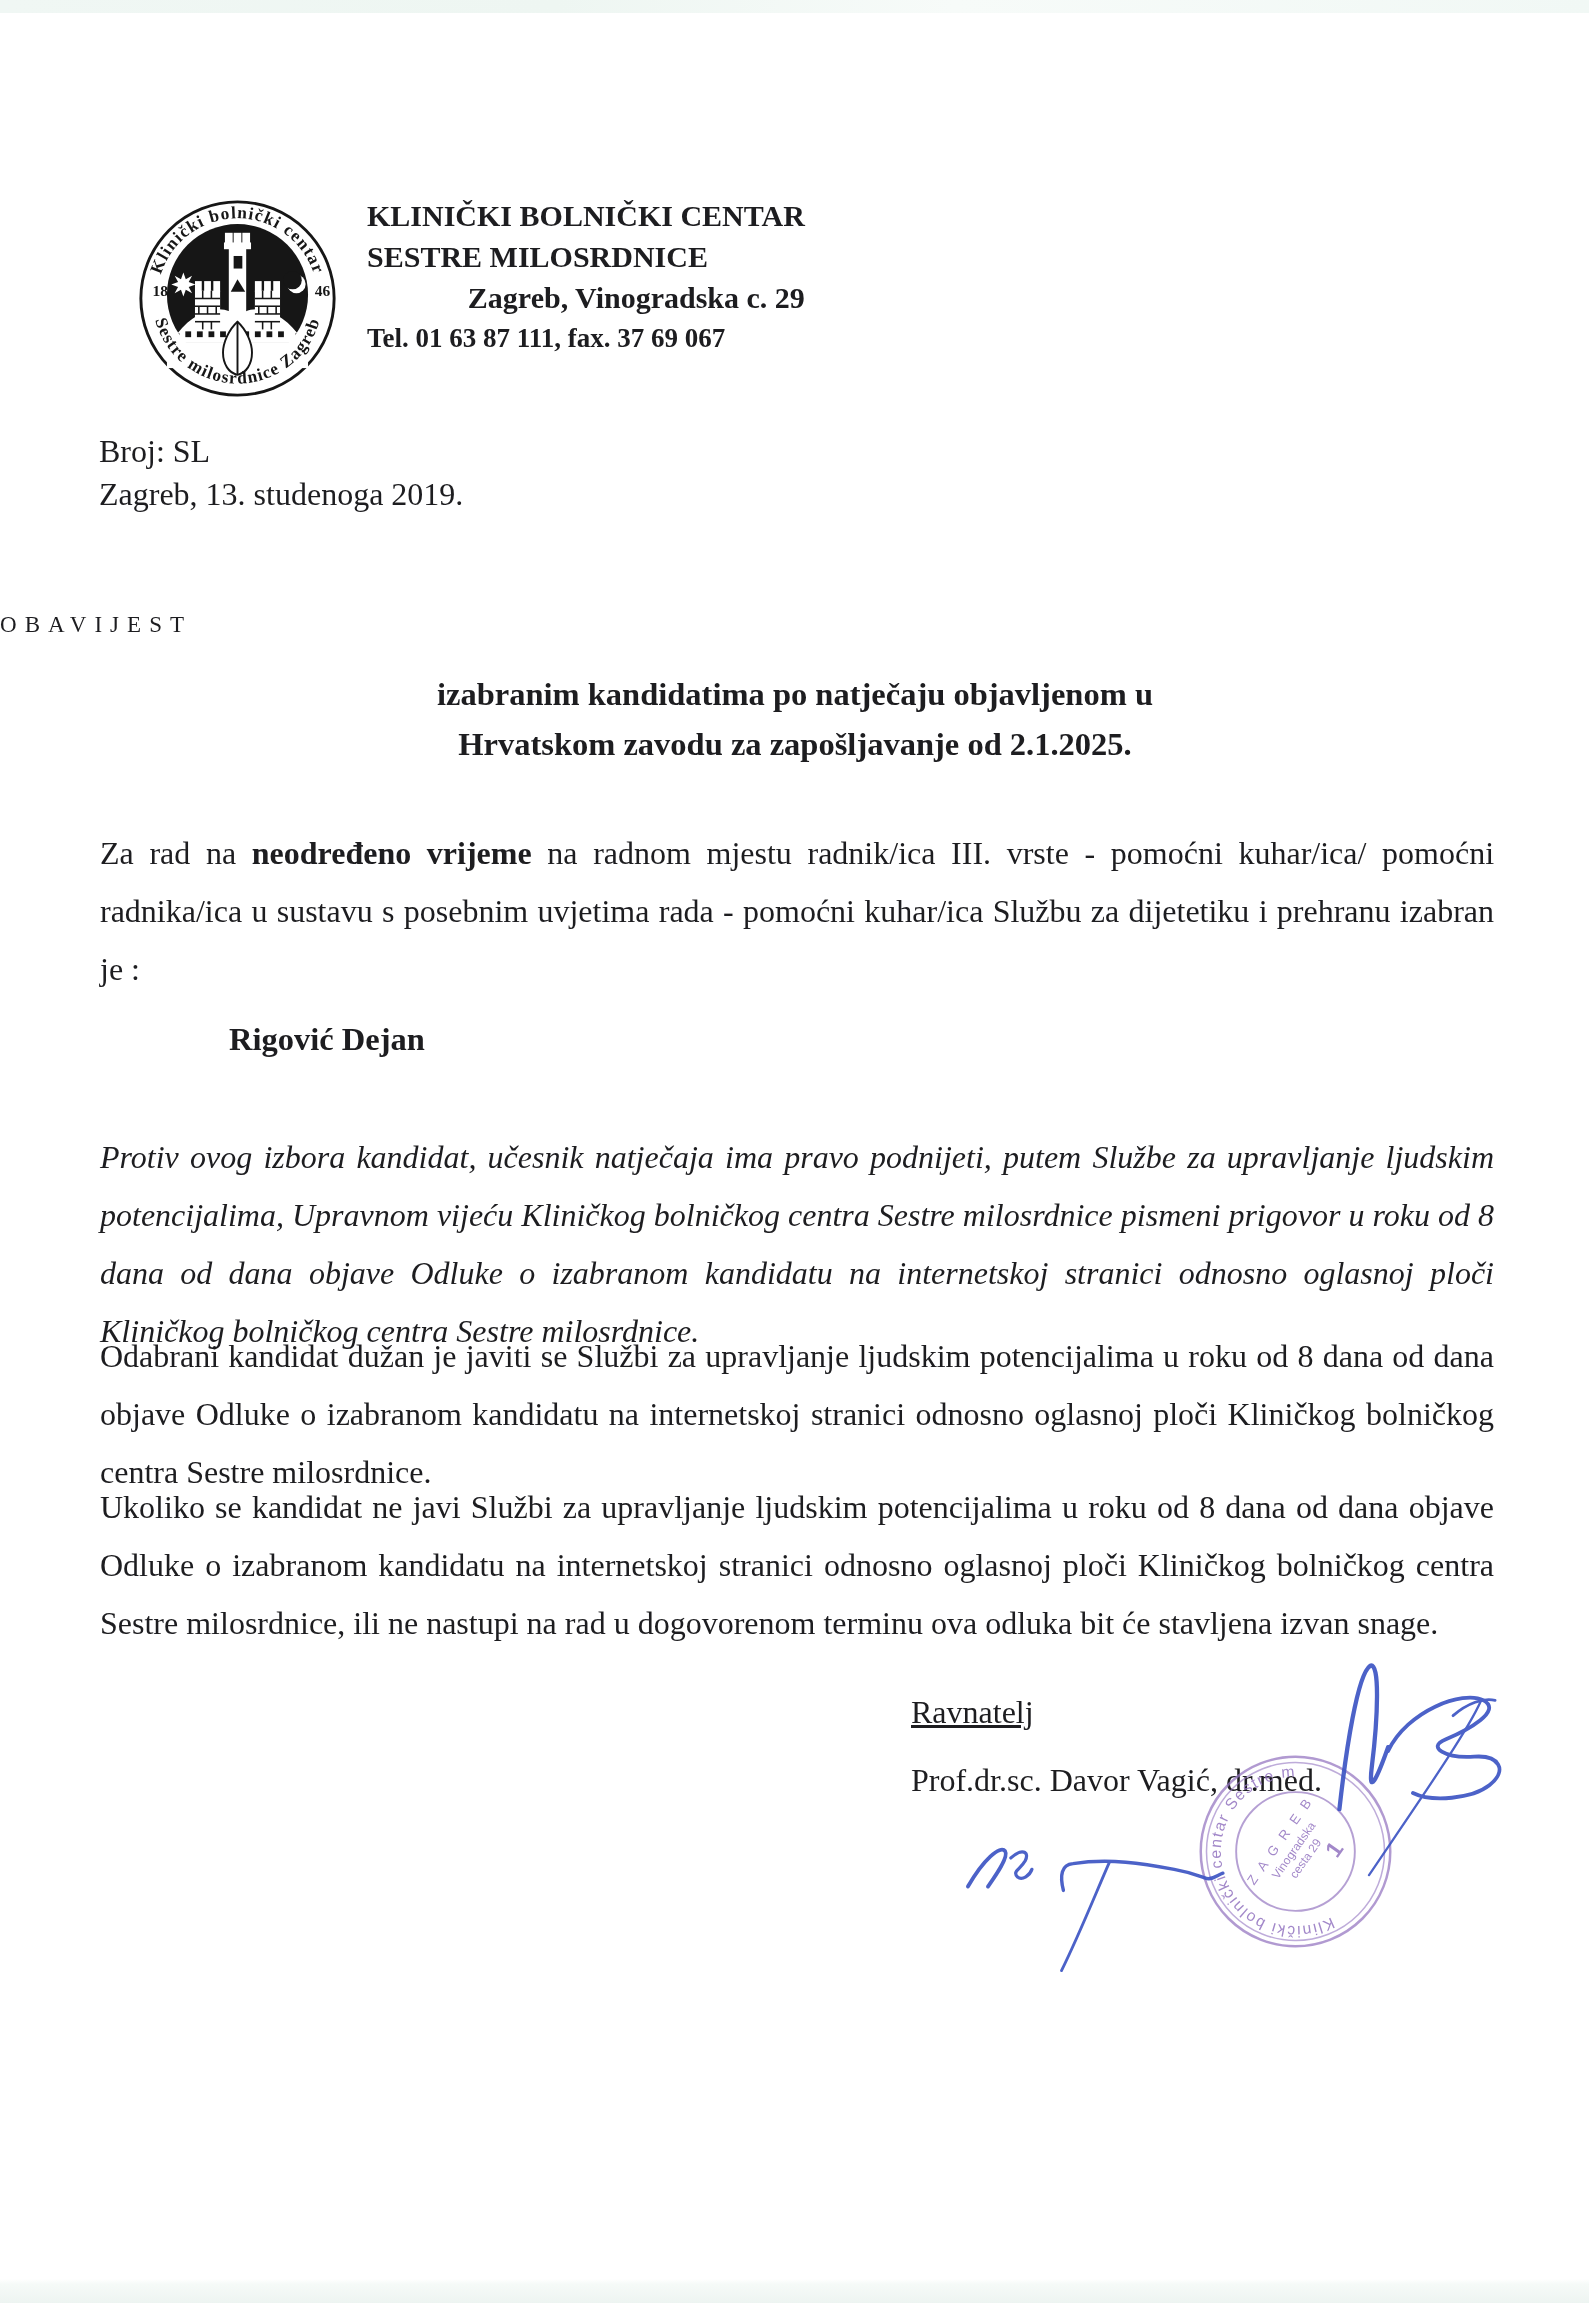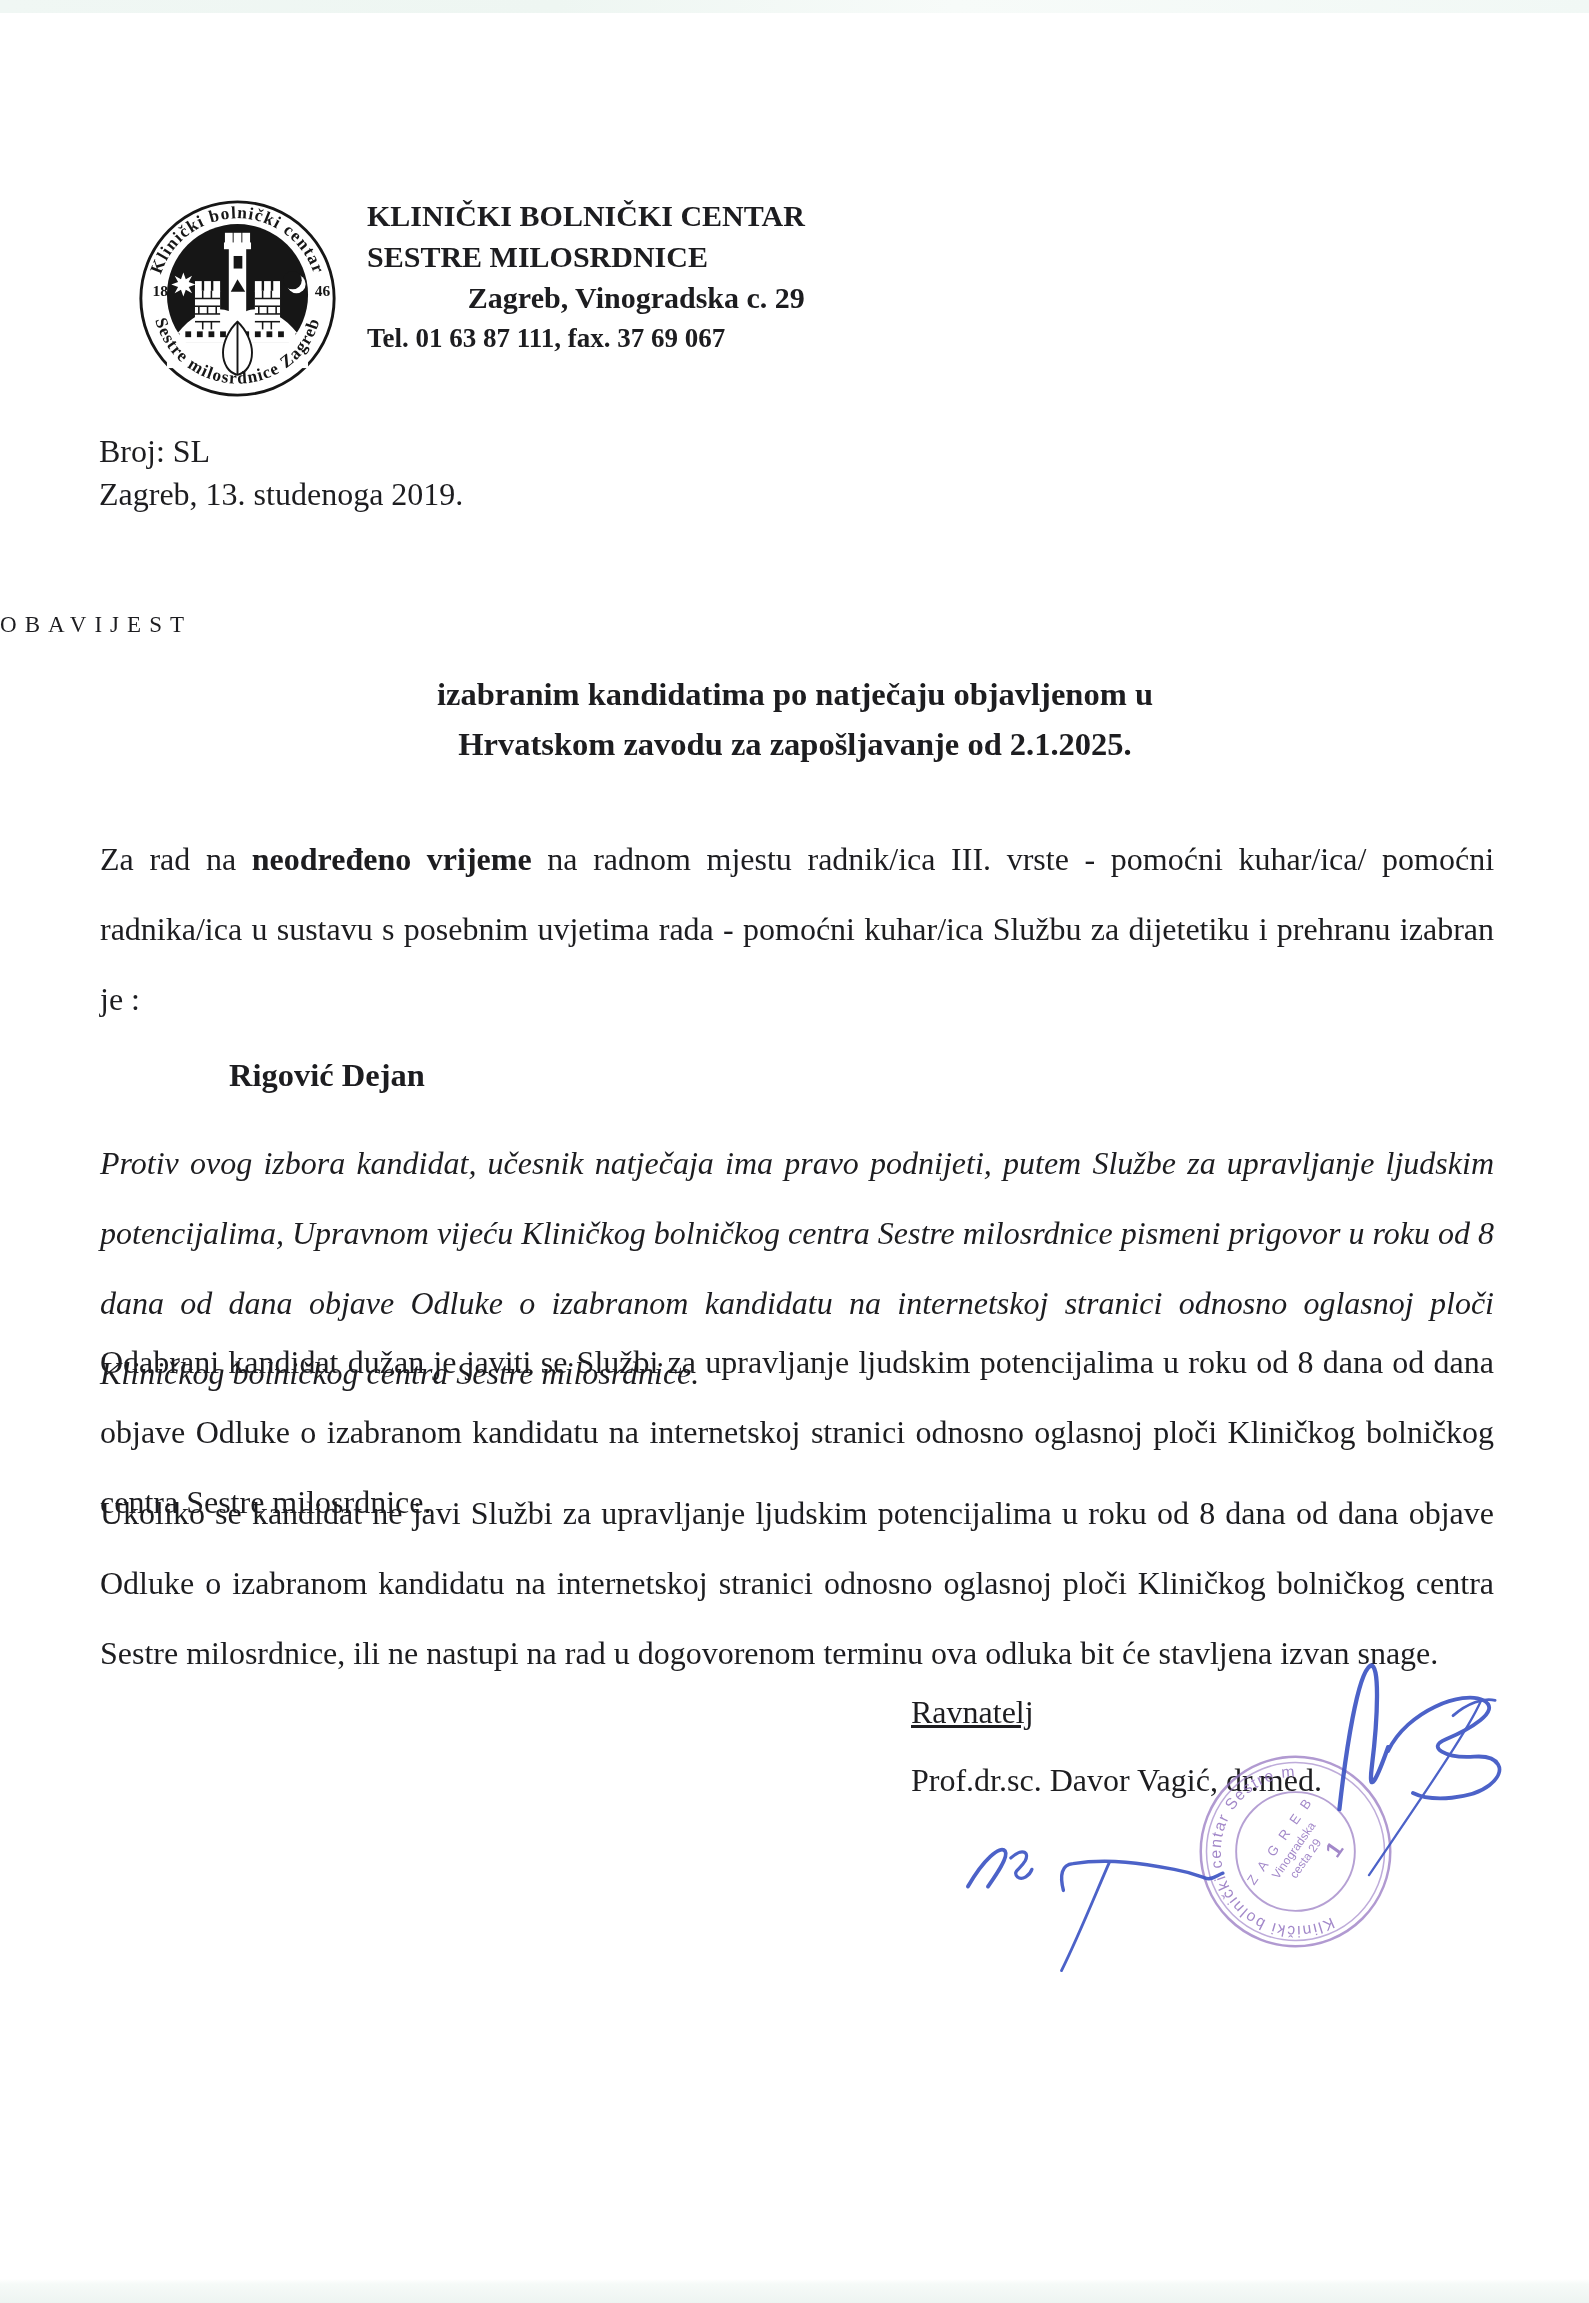--- a/index.html
+++ b/index.html
@@ -15,27 +15,27 @@
   .letterhead-text{position:absolute;left:367px;top:195px;line-height:41px;}
   .org-line{font-weight:bold;font-size:30px;}
   .addr-line{font-weight:bold;font-size:30px;text-align:right;}
   .phone-line{font-weight:bold;font-size:27px;}
   .logo-box{position:absolute;left:137px;top:197px;}
   .ref-block{position:absolute;left:99px;top:430px;font-size:32px;line-height:43px;}
   .doc-title{position:absolute;left:0;top:612px;width:100%;
     font-size:23px;font-weight:normal;letter-spacing:0.35em;}
   .doc-subtitle{position:absolute;left:0;top:669px;width:100%;text-align:center;
     font-size:32.5px;font-weight:bold;line-height:50px;}
-  .para{position:absolute;left:100px;width:1394px;margin:0;font-size:32px;line-height:70px;
+  .para{position:absolute;left:100px;width:1394px;margin:0;font-size:32px;line-height:58px;
     text-align:justify;text-align-last:left;}
   .p1{top:824px;}
   .p2{top:1128px;font-style:italic;}
   .p3{top:1327px;}
   .p4{top:1478px;}
-  .candidate{position:absolute;left:229px;top:1057px;font-size:32.5px;font-weight:bold;}
+  .candidate{position:absolute;left:229px;top:1021px;font-size:32.5px;font-weight:bold;}
   .sig-role{position:absolute;left:911px;top:1694px;font-size:32px;text-decoration:underline;}
   .sig-name{position:absolute;left:911px;top:1762px;font-size:32px;}
   .stamp-box{position:absolute;left:1195px;top:1751px;opacity:.88;}
   .signature-box{position:absolute;left:937px;top:1644px;}
   .stamp-ring-text{font-family:"Liberation Sans","DejaVu Sans",sans-serif;
     font-size:16.5px;letter-spacing:1.6px;fill:#9678c2;}
   .stamp-center-text{font-family:"Liberation Sans","DejaVu Sans",sans-serif;fill:#9678c2;}
   .logo-ring-text{font-family:"Liberation Serif","DejaVu Serif",serif;
     font-weight:bold;font-size:18px;letter-spacing:1.2px;fill:#161616;}
 </style>

